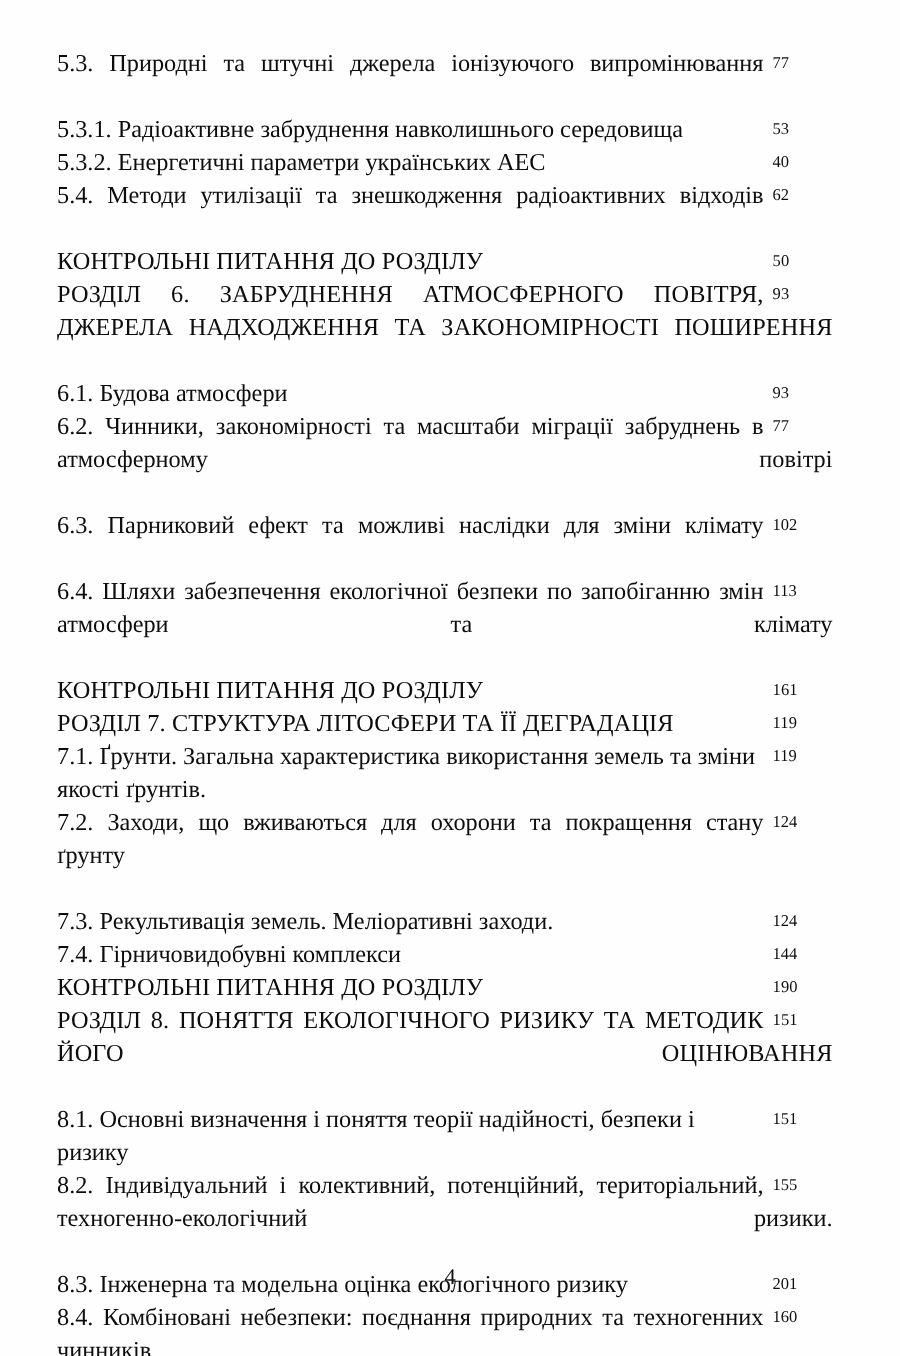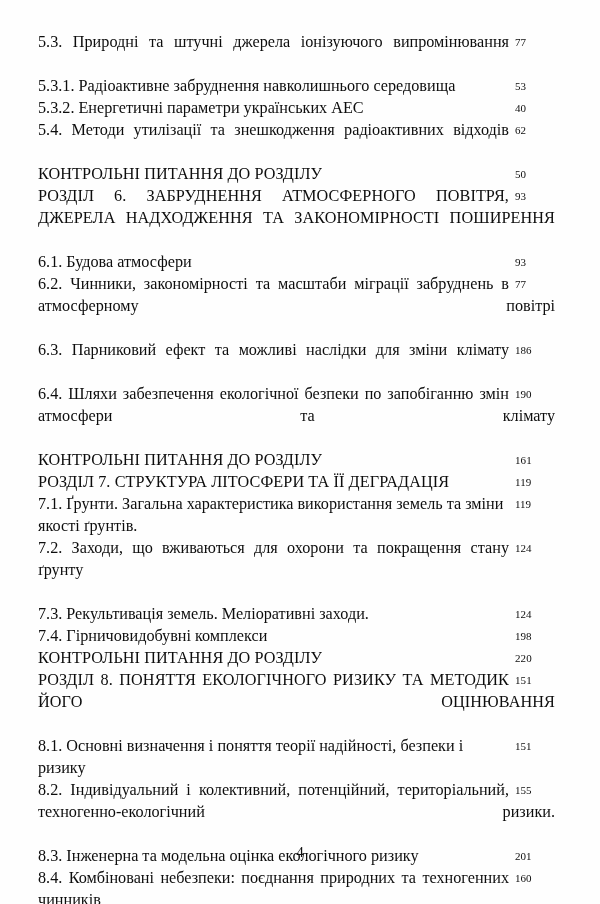--- a/index.html
+++ b/index.html
@@ -116,45 +116,45 @@
       <div class="entry caps">
         <div class="entry-text"><span class="pagenum">93</span>РОЗДІЛ 6. ЗАБРУДНЕННЯ АТМОСФЕРНОГО ПОВІТРЯ, ДЖЕРЕЛА НАДХОДЖЕННЯ ТА ЗАКОНОМІРНОСТІ ПОШИРЕННЯ</div>
       </div>
       <div class="entry nojust">
         <div class="entry-text"><span class="pagenum">93</span>6.1. Будова атмосфери</div>
       </div>
       <div class="entry">
         <div class="entry-text"><span class="pagenum">77</span>6.2. Чинники, закономірності та масштаби міграції забруднень в атмосферному повітрі</div>
       </div>
       <div class="entry">
-        <div class="entry-text"><span class="pagenum">186</span>6.3. Парниковий ефект та можливі наслідки для зміни клімату</div>
+        <div class="entry-text"><span class="pagenum">102</span>6.3. Парниковий ефект та можливі наслідки для зміни клімату</div>
       </div>
       <div class="entry">
-        <div class="entry-text"><span class="pagenum">190</span>6.4. Шляхи забезпечення екологічної безпеки по запобіганню змін атмосфери та клімату</div>
+        <div class="entry-text"><span class="pagenum">113</span>6.4. Шляхи забезпечення екологічної безпеки по запобіганню змін атмосфери та клімату</div>
       </div>
       <div class="entry nojust caps">
         <div class="entry-text"><span class="pagenum">161</span>КОНТРОЛЬНІ ПИТАННЯ ДО РОЗДІЛУ</div>
       </div>
       <div class="entry nojust caps">
         <div class="entry-text"><span class="pagenum">119</span>РОЗДІЛ 7. СТРУКТУРА ЛІТОСФЕРИ ТА ЇЇ ДЕГРАДАЦІЯ</div>
       </div>
       <div class="entry nojust">
         <div class="entry-text"><span class="pagenum">119</span>7.1. Ґрунти. Загальна характеристика використання земель та зміни якості ґрунтів.</div>
       </div>
       <div class="entry">
         <div class="entry-text"><span class="pagenum">124</span>7.2. Заходи, що вживаються для охорони та покращення стану ґрунту</div>
       </div>
       <div class="entry nojust">
         <div class="entry-text"><span class="pagenum">124</span>7.3. Рекультивація земель. Меліоративні заходи.</div>
       </div>
       <div class="entry nojust">
-        <div class="entry-text"><span class="pagenum">198</span>7.4. Гірничовидобувні комплекси</div>
+        <div class="entry-text"><span class="pagenum">144</span>7.4. Гірничовидобувні комплекси</div>
       </div>
       <div class="entry nojust caps">
-        <div class="entry-text"><span class="pagenum">220</span>КОНТРОЛЬНІ ПИТАННЯ ДО РОЗДІЛУ</div>
+        <div class="entry-text"><span class="pagenum">190</span>КОНТРОЛЬНІ ПИТАННЯ ДО РОЗДІЛУ</div>
       </div>
       <div class="entry caps">
         <div class="entry-text"><span class="pagenum">151</span>РОЗДІЛ 8. ПОНЯТТЯ ЕКОЛОГІЧНОГО РИЗИКУ ТА МЕТОДИК ЙОГО ОЦІНЮВАННЯ</div>
       </div>
       <div class="entry nojust">
         <div class="entry-text"><span class="pagenum">151</span>8.1. Основні визначення і поняття теорії надійності, безпеки і ризику</div>
       </div>
       <div class="entry">
         <div class="entry-text"><span class="pagenum">155</span>8.2. Індивідуальний і колективний, потенційний, територіальний, техногенно-екологічний ризики.</div>
       </div>

